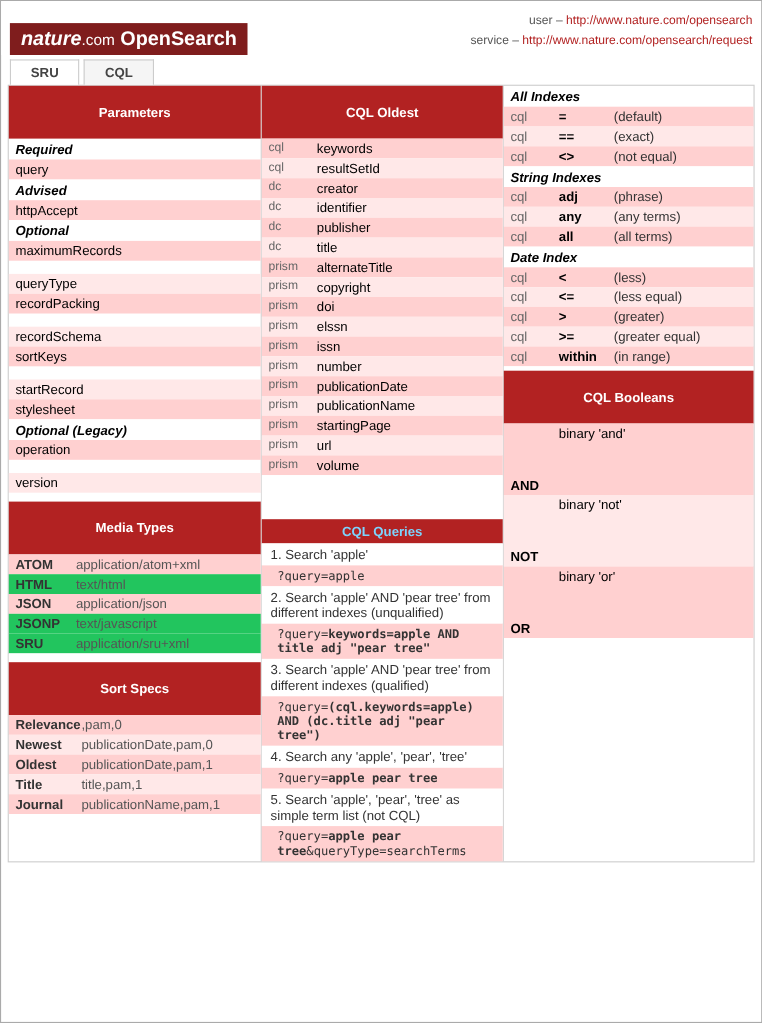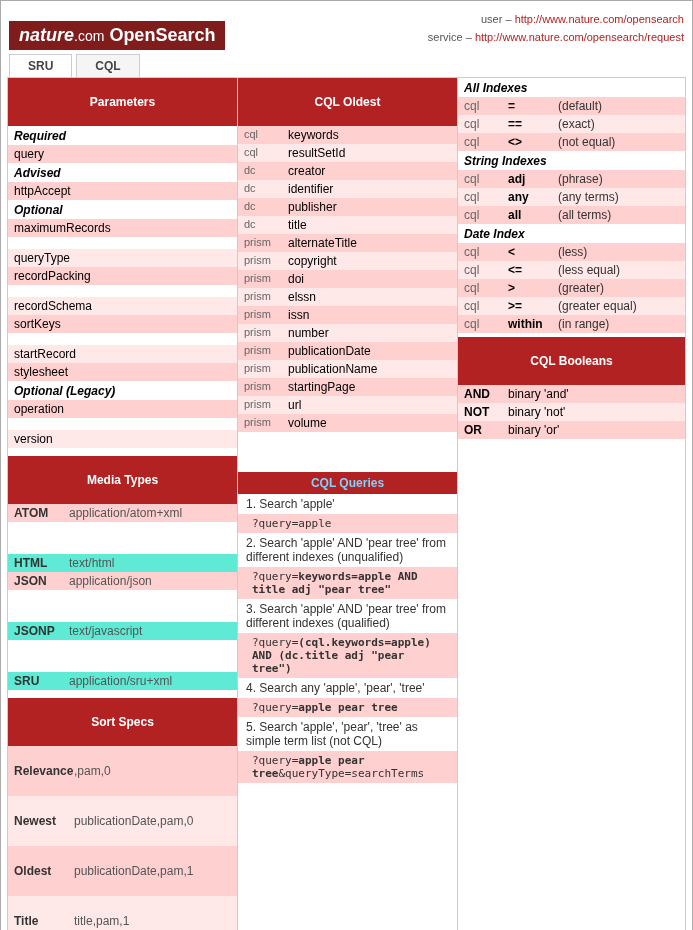--- a/index.html
+++ b/index.html
@@ -144,25 +144,25 @@
 
     
     .media-row {
       display: flex;
       padding: 2px 6px;
       font-size: 12px;
     }
     .media-row .mtype { width: 55px; font-weight: bold; color: #333; }
     .media-row .mval { flex: 1; color: #555; }
     .media-row.pink { background: #ffd0d0; }
-    .media-row.light { background: #5eead4; margin-top: 32px; }
+    .media-row.light { background: #22c55e; }
 
     .sort-row {
       display: flex;
-      padding: 18px 6px;
+      padding: 2px 6px;
       font-size: 12px;
       justify-content: flex-end;
     }
     .sort-row .slabel { width: 60px; font-weight: bold; color: #333; }
     .sort-row .sval { flex: 1; color: #555; }
     .sort-row.pink { background: #ffd0d0; }
     .sort-row.light { background: #ffe8e8; }
     .query-item {
       padding: 3px 8px;
       font-size: 12px;
@@ -171,21 +171,21 @@
     .query-item.desc { background: #fff; }
     .query-item.code { background: #ffd0d0; font-family: monospace; font-size: 11px; padding-left: 14px; }
     .query-item.code b { font-weight: bold; }
 
     
     .bool-row {
       display: flex;
       padding: 2px 6px;
       font-size: 12px;
     }
-    .bool-row .bop { width: 44px; font-weight: bold; }
+    .bool-row .bop { width: 44px; font-weight: bold; margin-top: 47px; }
     .bool-row .bdesc { flex: 1; }
     .bool-row.pink { background: #ffd0d0; }
     .bool-row.light { background: #ffe8e8; }
 
     .full-width-header {
       background: #b22222;
       color: #7dd3fc;
       font-weight: bold;
       font-size: 12px;
       text-align: center;

